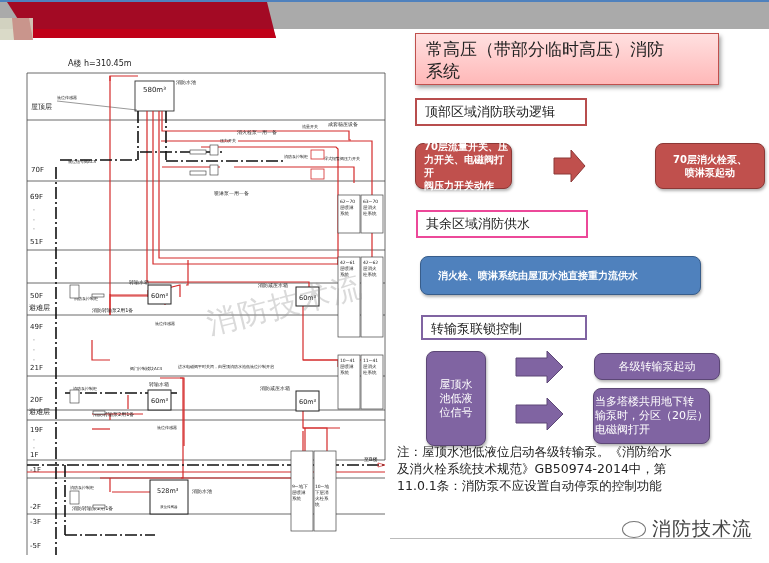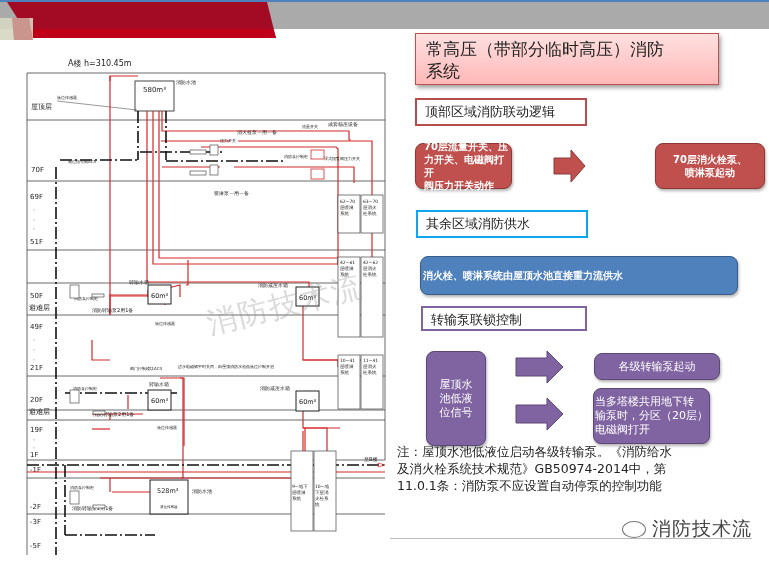--- a/index.html
+++ b/index.html
@@ -7,28 +7,28 @@
   .topline { position: absolute; left: 0; top: 0; width: 769px; height: 2px; background: #4f81bd; }
   .topgray { position: absolute; left: 0; top: 2px; width: 769px; height: 27px; background: #aaaaaa; }
   .topred { position: absolute; left: 0; top: 2px; width: 276px; height: 36px; background: #a30a24; clip-path: polygon(7px 0, 267px 0, 276px 100%, 30px 100%); }
   .topred2 { position: absolute; left: 30px; top: 29px; width: 246px; height: 9px; background: #c00018; clip-path: polygon(0 0, 243px 0, 246px 100%, 3px 100%); }
   .topbeige { position: absolute; left: 0; top: 18px; width: 33px; height: 22px; background: #d6d6c2; opacity: .9; }
   .topbeige2 { position: absolute; left: 12px; top: 18px; width: 21px; height: 22px; background: #c9958c; clip-path: polygon(0 0, 17px 0, 21px 100%, 2px 100%); }
 
   .title-box { position: absolute; left: 415px; top: 33px; width: 304px; height: 52px; border: 1px solid #c0504d; background: linear-gradient(#ffe0e0, #ffb8b8); box-shadow: 2px 3px 4px rgba(0,0,0,.35); padding: 4px 10px; font-size: 17px; line-height: 22px; color: #222; font-family: "DejaVu Sans", sans-serif; }
   .section-label { position: absolute; background: #fff; font-size: 13px; color: #222; padding: 3px 8px; line-height: 18px; }
   .sec1 { left: 415px; top: 98px; width: 172px; height: 28px; border: 2px solid #b84d4d; }
-  .sec2 { left: 416px; top: 210px; width: 172px; height: 28px; border: 2px solid #0ea5e9; }
-  .sec3 { left: 421px; top: 306px; width: 166px; height: 25px; border: 2px solid #8064a2; font-family: Liberation Serif, serif; }
+  .sec2 { left: 416px; top: 210px; width: 172px; height: 28px; border: 2px solid #ec4899; }
+  .sec3 { left: 421px; top: 315px; width: 166px; height: 25px; border: 2px solid #8064a2; font-family: Liberation Serif, serif; }
 
   .rbox { position: absolute; background: #c0504d; border: 1.5px solid #8c3836; border-radius: 8px; color: #fff; font-size: 10px; line-height: 13px; font-weight: bold; box-shadow: 1px 2px 3px rgba(0,0,0,.3); display: flex; align-items: center; }
   .r1 { left: 415px; top: 143px; width: 97px; height: 46px; padding-left: 8px; }
   .r2 { left: 607px; top: 143px; width: 110px; height: 46px; justify-content: center; text-align: center; margin-left: 48px; }
   .arrow { position: absolute; }
-  .bbox { position: absolute; left: 420px; top: 256px; width: 318px; height: 39px; background: #4f81bd; border: 1.5px solid #385d8a; border-radius: 8px; color: #fff; font-size: 10px; font-weight: bold; display: flex; align-items: center; padding-left: 2px; box-shadow: 1px 2px 3px rgba(0,0,0,.3); }
+  .bbox { position: absolute; left: 420px; top: 256px; width: 281px; height: 39px; background: #4f81bd; border: 1.5px solid #385d8a; border-radius: 8px; color: #fff; font-size: 10px; font-weight: bold; display: flex; align-items: center; padding-left: 17px; box-shadow: 1px 2px 3px rgba(0,0,0,.3); }
   .pbox { position: absolute; background: #8064a2; border: 1.5px solid #5c4776; border-radius: 8px; color: #fff; font-size: 11px; line-height: 14px; box-shadow: 1px 2px 3px rgba(0,0,0,.3); display: flex; align-items: center; justify-content: center; text-align: left; }
   .p1 { left: 426px; top: 351px; width: 60px; height: 95px; }
   .p2 { left: 594px; top: 353px; width: 126px; height: 27px; font-size: 11px; }
   .p3 { left: 593px; top: 388px; width: 117px; height: 56px; font-size: 11px; }
 
   .note { position: absolute; left: 397px; top: 443px; width: 360px; font-size: 12.5px; line-height: 17px; color: #222; }
   .wm-rule { position: absolute; left: 390px; top: 538px; width: 362px; height: 1px; background: #bbb; }
   .wm-logo { position: absolute; left: 622px; top: 516px; font-size: 18px; color: #555; display: flex; align-items: center; gap: 6px; }
   .wm-logo .bubble { width: 24px; height: 17px; border: 1.3px solid #777; border-radius: 50%; position: relative; }
   .wm-logo span.t { font-size: 19px; color: #444; letter-spacing: 1px; }

